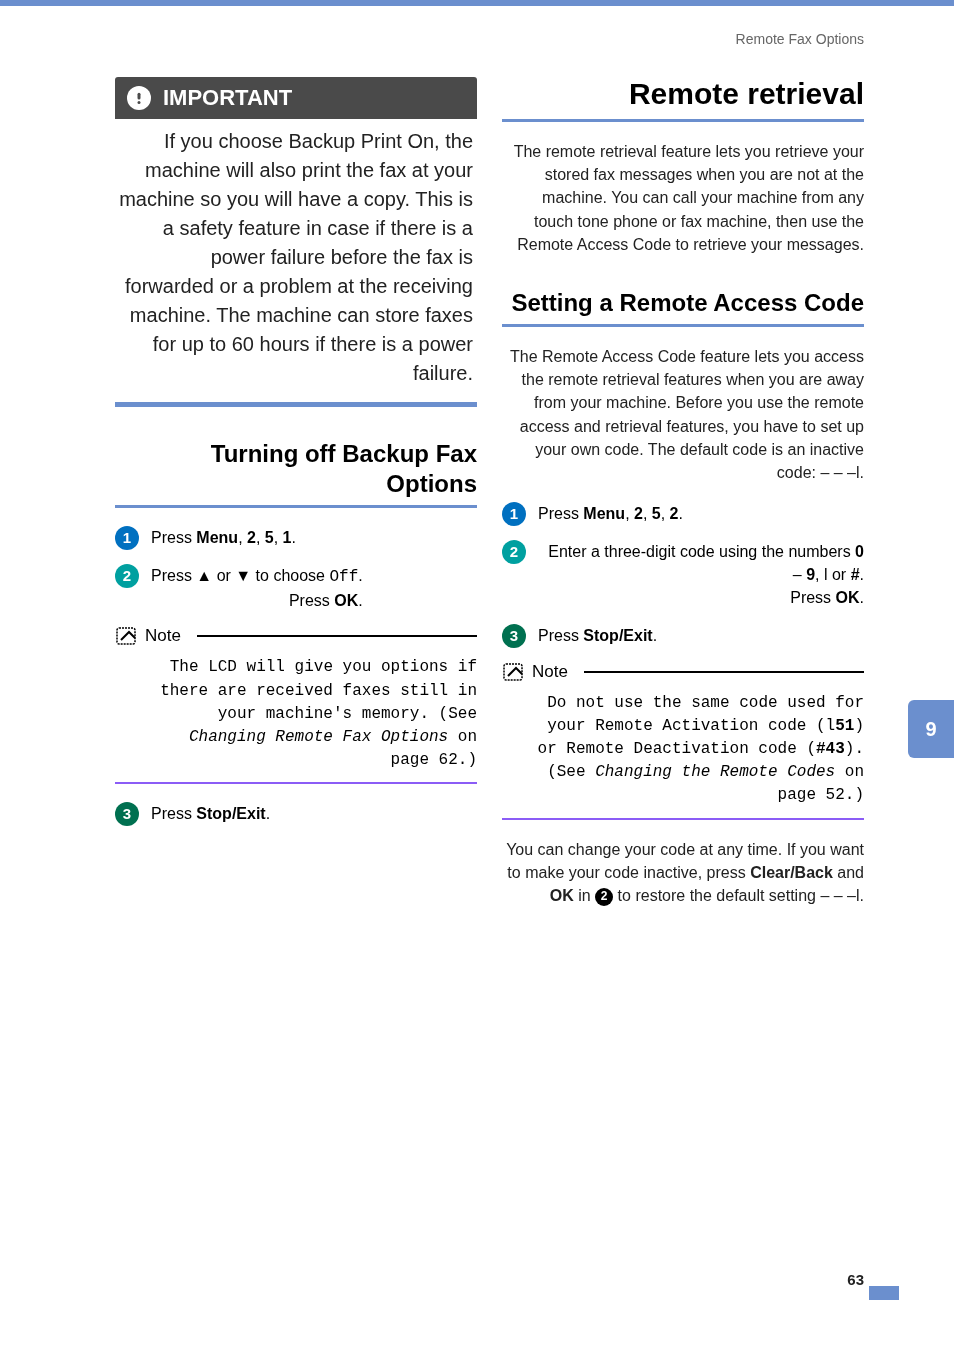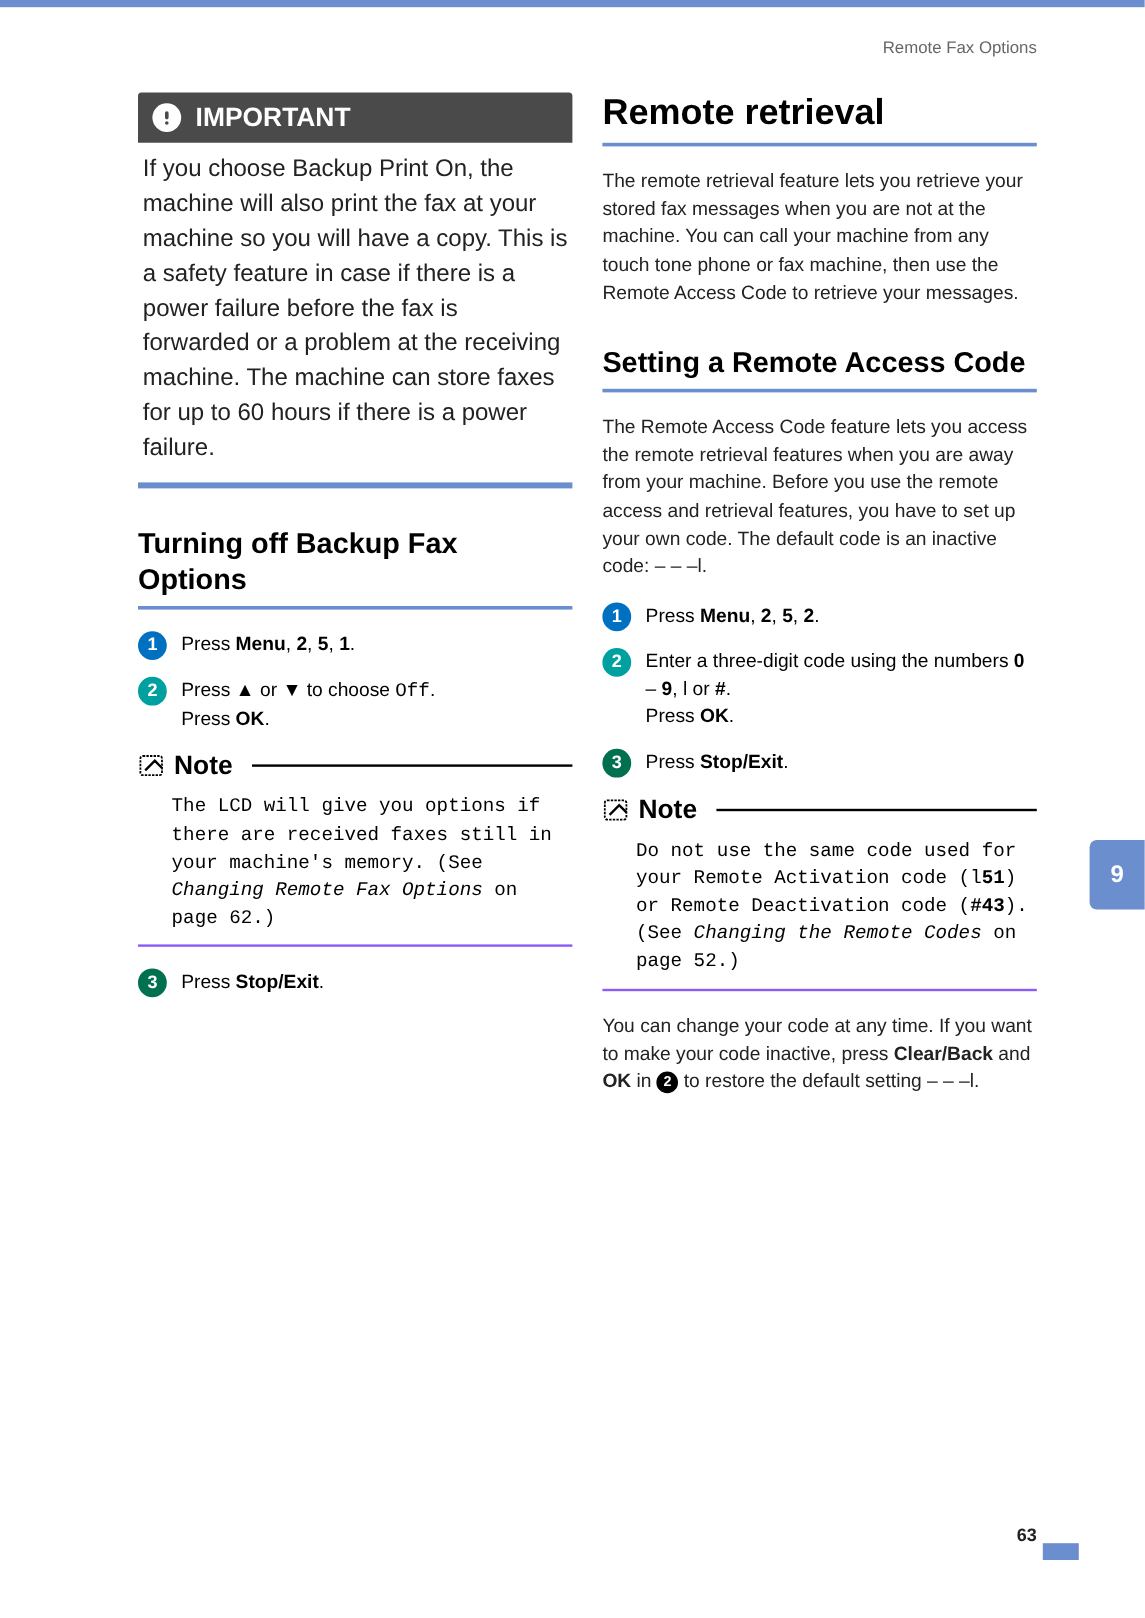--- a/index.html
+++ b/index.html
@@ -23,20 +23,21 @@
       text-align: right;
       padding: 25px 90px 0 0;
       font-size: 14px;
       color: #666;
       margin-left: 48px;
     }
     .content {
       display: flex;
       padding: 30px 90px 0 115px;
       gap: 25px;
+      text-align: right;
     }
     .col {
       width: 50%;
     }
     .important-box {
       background: #4a4a4a;
       color: #fff;
       padding: 8px 12px;
       display: flex;
       align-items: center;
@@ -133,22 +134,22 @@
       align-items: center;
       gap: 6px;
       margin-top: 10px;
       margin-bottom: 6px;
     }
     .note-icon {
       width: 24px;
       height: 20px;
     }
     .note-label {
-      font-weight: bold;
-      font-size: 22px;
+      font-weight: normal;
+      font-size: 17px;
     }
     .note-line {
       flex: 1;
       height: 2px;
       background: #000;
       margin-left: 10px;
     }
     .note-body {
       font-size: 16px;
       line-height: 1.45;

